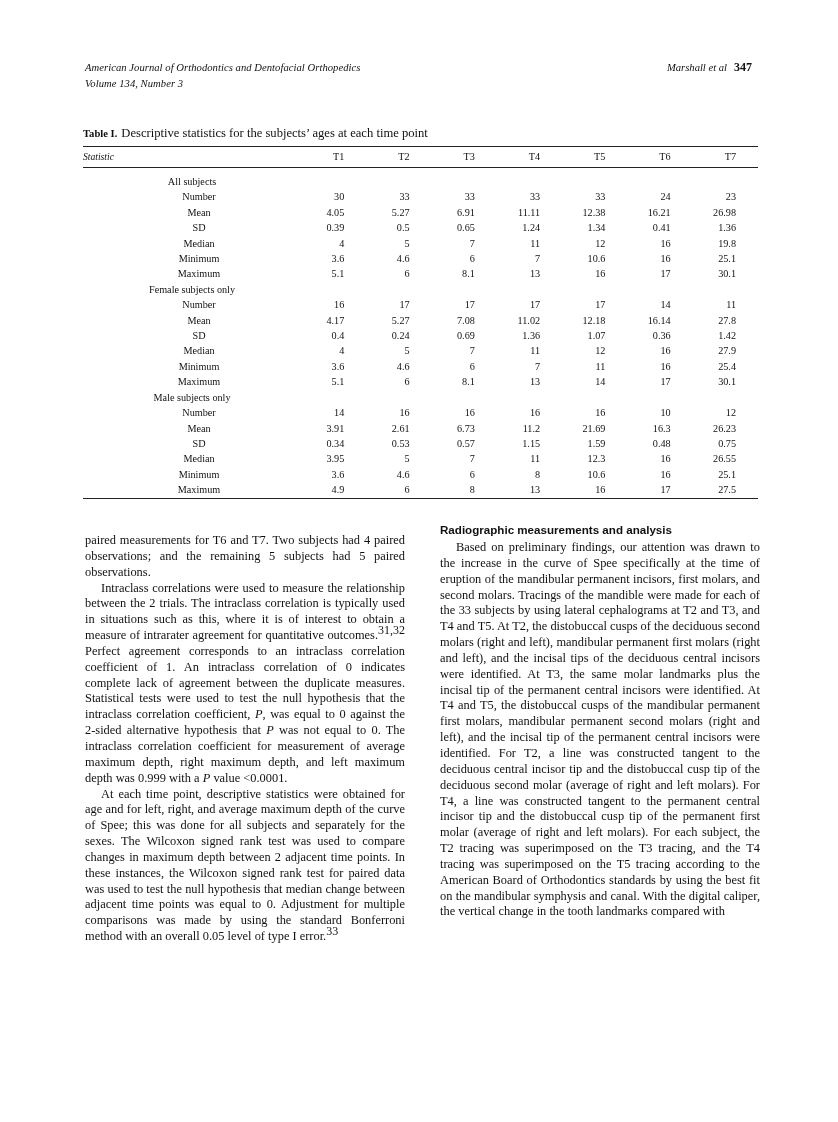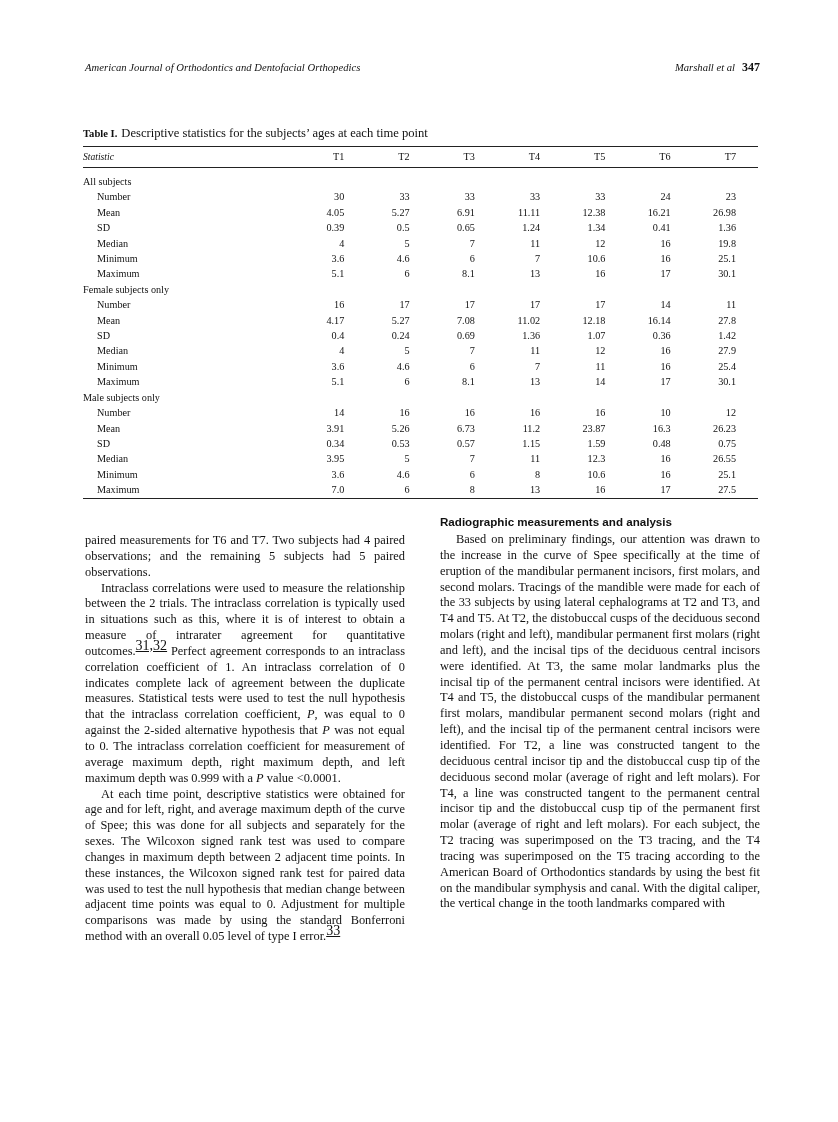--- a/index.html
+++ b/index.html
@@ -35,21 +35,21 @@
     left: 0; top: 0;
     font-style: italic;
     font-size: 10.6px;
     line-height: 15.5px;
     letter-spacing: 0.05px;
     white-space: nowrap;
     color: #111;
   }
   .runhead-right {
     position: absolute;
-    right: 0; top: 0;
+    right: 8px; top: 0;
     font-size: 10.6px;
     line-height: 15.5px;
     white-space: nowrap;
     color: #111;
   }
   .runhead-right .authors {
     font-style: italic;
   }
   .runhead-right .pageno {
     font-weight: bold;
@@ -104,21 +104,21 @@
   }
   table.stats tbody td {
     padding: 0;
     height: 15.4px;
     line-height: 15.4px;
     text-align: right;
     color: #111;
     font-size: 10.2px;
   }
   table.stats tbody td.label {
-    text-align: left;
+    text-align: center;
   }
   table.stats tbody tr.group-head td.label {
     padding-left: 0px;
   }
   table.stats tbody tr.data-row td.label {
     padding-left: 14px;
   }
   table.stats tbody tr.spacer-top td {
     height: 6px;
     line-height: 6px;
@@ -153,43 +153,43 @@
     line-height: 15.85px;
     text-align: justify;
     text-justify: inter-word;
     color: #111;
     hyphens: manual;
   }
   .col p.indent { text-indent: 16px; }
   .col p.cont   { text-indent: 0; }
 
   .sec-head {
-    margin: 0 0 3px 0;
+    margin: 8px 0 3px 0;
     font-family: "Liberation Sans", sans-serif;
     font-weight: bold;
     font-size: 11.6px;
     line-height: 15px;
     color: #111;
   }
   sup {
-    font-size: 14px;
+    font-size: 12px;
     vertical-align: super;
     line-height: 0;
-    text-decoration: underline;
   }
   .ital { font-style: italic; }
 </style>
 </head>
 <body>
 
 <div class="page">
 
   <div class="runhead">
     <div class="runhead-left">
       <div>American Journal of Orthodontics and Dentofacial Orthopedics</div>
+      <div>Volume 134, Number 3</div>
     </div>
     <div class="runhead-right">
       <span class="authors">Marshall et al</span><span class="pageno">347</span>
     </div>
   </div>
 
   <div class="table-wrap">
     <div class="table-caption">
       <span class="tbl-label">Table I.</span><span class="tbl-title">Descriptive statistics for the subjects’ ages at each time point</span>
     </div>
@@ -362,24 +362,24 @@
           <td class="numcol">16</td>
           <td class="numcol">16</td>
           <td class="numcol">16</td>
           <td class="numcol">16</td>
           <td class="numcol">10</td>
           <td class="numcol">12</td>
         </tr>
         <tr class="data-row">
           <td class="label">Mean</td>
           <td class="numcol">3.91</td>
-          <td class="numcol">5.26</td>
+          <td class="numcol">2.61</td>
           <td class="numcol">6.73</td>
           <td class="numcol">11.2</td>
-          <td class="numcol">23.87</td>
+          <td class="numcol">21.69</td>
           <td class="numcol">16.3</td>
           <td class="numcol">26.23</td>
         </tr>
         <tr class="data-row">
           <td class="label">SD</td>
           <td class="numcol">0.34</td>
           <td class="numcol">0.53</td>
           <td class="numcol">0.57</td>
           <td class="numcol">1.15</td>
           <td class="numcol">1.59</td>
@@ -401,21 +401,21 @@
           <td class="numcol">3.6</td>
           <td class="numcol">4.6</td>
           <td class="numcol">6</td>
           <td class="numcol">8</td>
           <td class="numcol">10.6</td>
           <td class="numcol">16</td>
           <td class="numcol">25.1</td>
         </tr>
         <tr class="data-row last-row">
           <td class="label">Maximum</td>
-          <td class="numcol">7.0</td>
+          <td class="numcol">4.9</td>
           <td class="numcol">6</td>
           <td class="numcol">8</td>
           <td class="numcol">13</td>
           <td class="numcol">16</td>
           <td class="numcol">17</td>
           <td class="numcol">27.5</td>
         </tr>
       </tbody>
     </table>
   </div>

